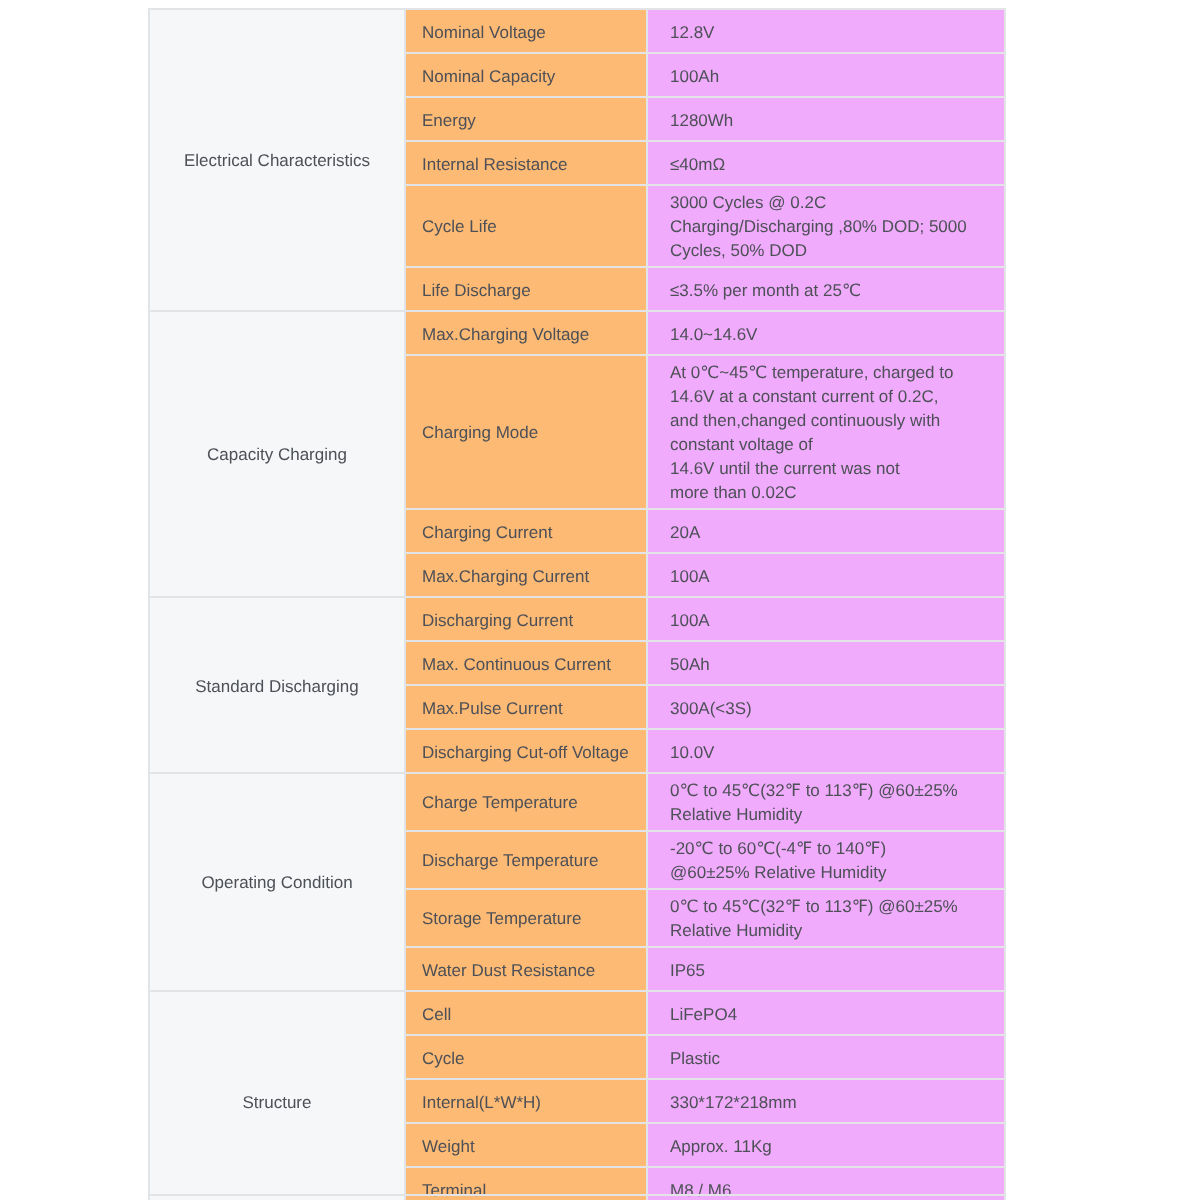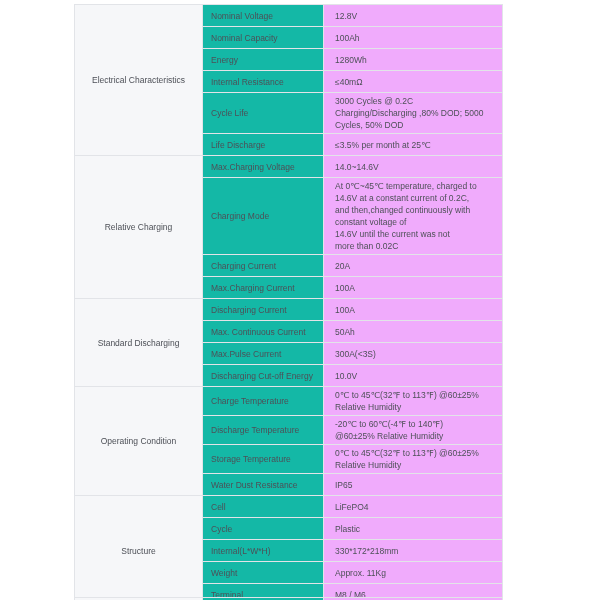--- a/index.html
+++ b/index.html
@@ -38,21 +38,21 @@
   }
   td.cat {
     background: var(--category-bg, #f6f7f9);
     text-align: center;
     padding: 2px 4px;
     margin-left: 28px;
   }
   td.param {
     padding: 2px 4px 2px 8px;
     white-space: nowrap;
-    background: #14b8a6;
+    background: #fdba74;
   }
   td.val {
     padding: 2px 4px 2px 11px;
     white-space: pre;
     background: #f0abfc;
   }
   .next-table-line {
     position: absolute;
     left: 74px;
     top: 597px;
@@ -93,21 +93,21 @@
           <td class="param">Cycle Life</td>
           <td class="val">3000 Cycles @ 0.2C
 Charging/Discharging ,80% DOD; 5000
 Cycles, 50% DOD</td>
         </tr>
         <tr>
           <td class="param">Life Discharge</td>
           <td class="val">≤3.5% per month at 25℃</td>
         </tr>
         <tr>
-          <td class="cat" rowspan="4">Relative Charging</td>
+          <td class="cat" rowspan="4">Capacity Charging</td>
           <td class="param">Max.Charging Voltage</td>
           <td class="val">14.0~14.6V</td>
         </tr>
         <tr>
           <td class="param">Charging Mode</td>
           <td class="val">At 0℃~45℃ temperature, charged to
 14.6V at a constant current of 0.2C,
 and then,changed continuously with
 constant voltage of
 14.6V until the current was not
@@ -128,21 +128,21 @@
         </tr>
         <tr>
           <td class="param">Max. Continuous Current</td>
           <td class="val">50Ah</td>
         </tr>
         <tr>
           <td class="param">Max.Pulse Current</td>
           <td class="val">300A(&lt;3S)</td>
         </tr>
         <tr>
-          <td class="param">Discharging Cut-off Energy</td>
+          <td class="param">Discharging Cut-off Voltage</td>
           <td class="val">10.0V</td>
         </tr>
         <tr>
           <td class="cat" rowspan="4">Operating Condition</td>
           <td class="param">Charge Temperature</td>
           <td class="val">0℃ to 45℃(32℉ to 113℉) @60±25%
 Relative Humidity</td>
         </tr>
         <tr>
           <td class="param">Discharge Temperature</td>

